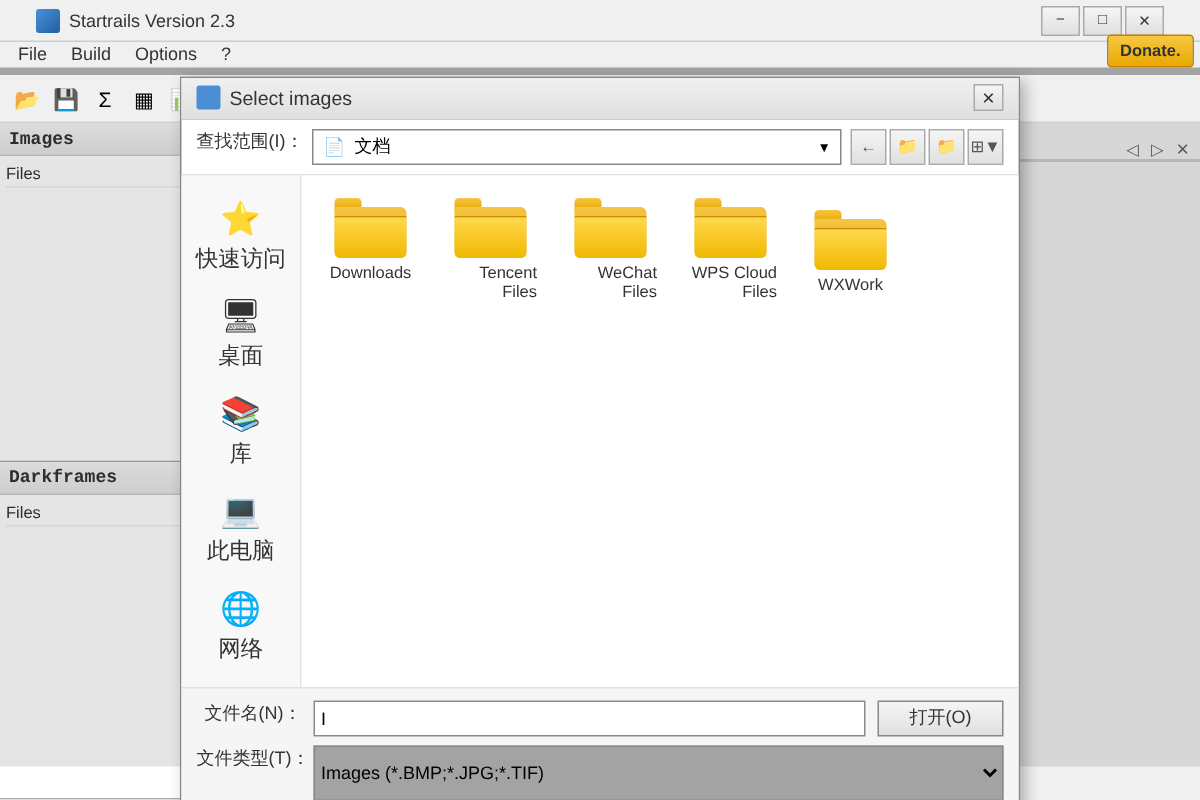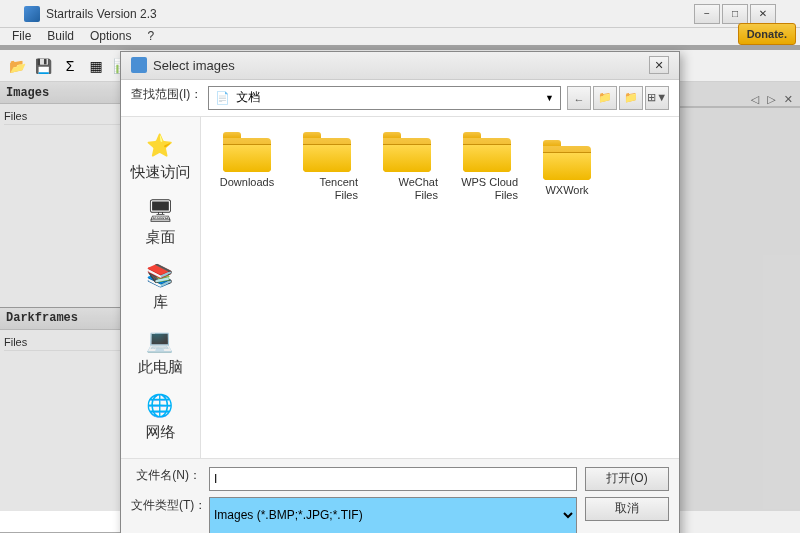--- a/index.html
+++ b/index.html
@@ -75,21 +75,21 @@
     .folder-tab { width: 18px; height: 8px; background: linear-gradient(to bottom, #f5c542, #e8a800); border-radius: 3px 3px 0 0; position: absolute; top: 0; left: 0; }
     .folder-front { width: 48px; height: 28px; background: linear-gradient(to bottom, #ffd84d, #f0b800); border-radius: 0 0 4px 4px; position: absolute; bottom: 0; border-top: 1px solid #c8900a; }
     .file-label { font-size: 11px; color: #333; text-align: right; word-break: break-word; line-height: 1.2; }
 
     
     .dialog-footer { padding: 8px 10px; border-top: 1px solid #e0e0e0; background: #f5f5f5; }
     .footer-row { display: flex; align-items: flex-start; gap: 8px; margin-bottom: 6px; }
     .footer-row:last-child { margin-bottom: 0; }
     .footer-label { font-size: 12px; color: #333; width: 70px; text-align: right; white-space: nowrap; }
     .footer-input { flex: 1; height: 24px; border: 1px solid #888; padding: 0 4px; font-size: 12px; }
-    .footer-select { flex: 1; height: 37px; border: 1px solid #888; background: #7dd3fc; font-size: 12px; }
+    .footer-select { flex: 1; height: 37px; border: 1px solid #888; background: #a3a3a3; font-size: 12px; }
     .footer-btn { width: 84px; height: 24px; background: linear-gradient(to bottom, #f5f5f5, #e0e0e0); border: 1px solid #888; cursor: pointer; font-size: 12px; color: #333; }
 
     .select-wrapper { position: relative; display: flex; align-items: center; }
   </style>
 </head>
 <body>
 
 <div class="title-bar">
   <div class="title-bar-left">
     <div class="title-bar-icon"></div>
@@ -262,19 +262,18 @@
             <input class="footer-input" type="text" value="I" style="">
             <button class="footer-btn">打开(O)</button>
           </div>
           <div class="footer-row">
             <span class="footer-label">文件类型(T)：</span>
             <div class="select-wrapper" style="flex:1;">
               <select class="footer-select">
                 <option>Images (*.BMP;*.JPG;*.TIF)</option>
               </select>
             </div>
-            <button class="footer-btn">取消</button>
           </div>
         </div>
       </div>
     </div>
   </div>
 </div>
 
 </body></html>

